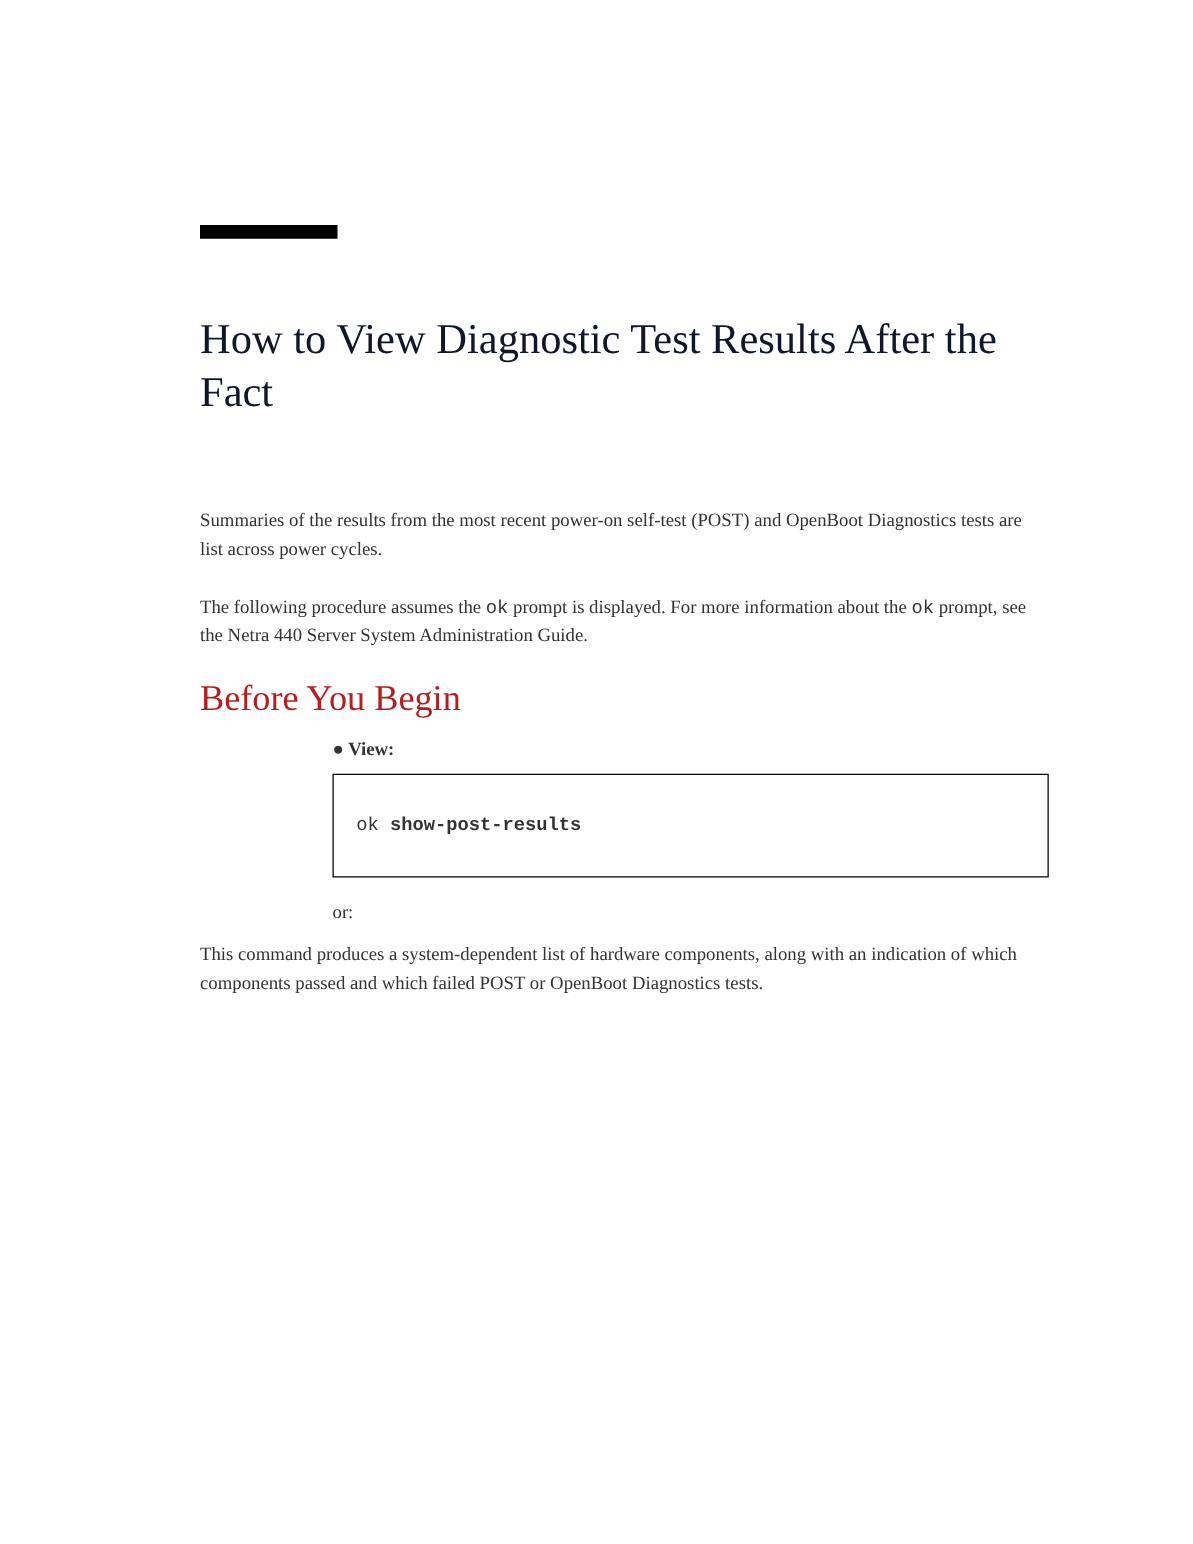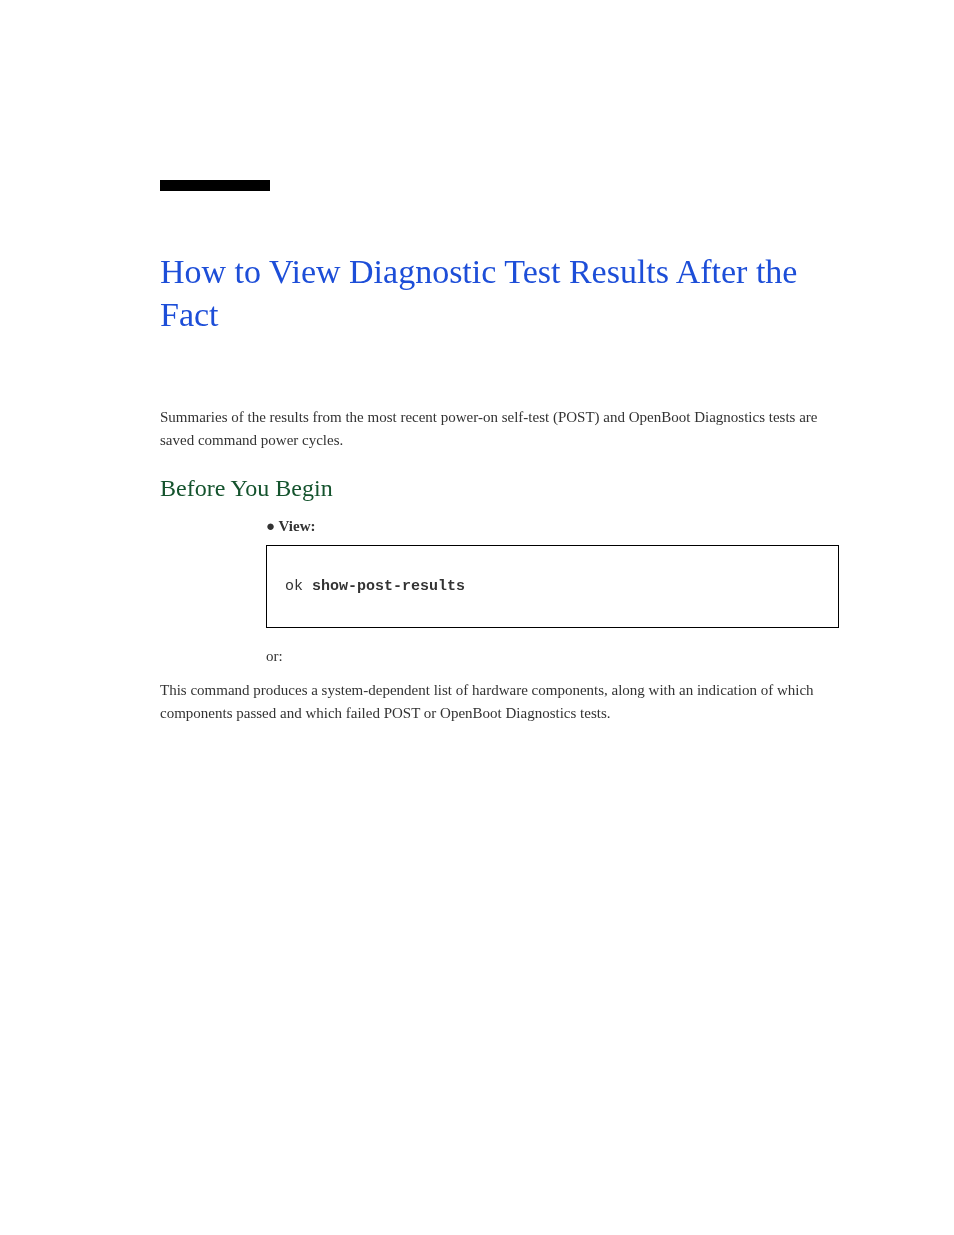--- a/index.html
+++ b/index.html
@@ -16,38 +16,38 @@
   }
   .black-bar {
     width: 110px;
     height: 11px;
     background: #000;
     margin-bottom: 60px;
   }
   .chapter-title {
     font-size: 34px;
     font-weight: normal;
-    color: #1d4ed8;
+    color: #0f172a;
     margin-bottom: 70px;
     line-height: 1.25;
   }
   .body-text {
     font-size: 15px;
     line-height: 1.55;
     color: #333;
     margin-bottom: 22px;
   }
   .body-text .mono {
     font-family: 'Courier New', monospace;
     font-size: 15px;
   }
   .before {
-    font-size: 24px;
+    font-size: 29px;
     font-weight: normal;
-    color: #14532d;
+    color: #b91c1c;
     margin: 22px 0 16px 0;
   }
   .steps {
     margin-left: 106px;
     margin-top: 6px;
   }
   .step-label {
     font-size: 15px;
     font-weight: bold;
     margin-bottom: 10px;
@@ -71,22 +71,25 @@
   }
 </style>
 </head>
 <body>
 
 <div class="content">
   <div class="black-bar"></div>
 
   <h1 class="chapter-title">How to View Diagnostic Test Results After the Fact</h1>
 
-  <p class="body-text">Summaries of the results from the most recent power-on self-test (POST) and OpenBoot Diagnostics tests are saved command power cycles.</p>
+  <p class="body-text">Summaries of the results from the most recent power-on self-test (POST) and OpenBoot Diagnostics tests are list across power cycles.</p>
 
+  <p class="body-text">
+    <span>The following procedure assumes the </span><span class="mono">ok</span><span> prompt is displayed. For more information about the </span><span class="mono">ok</span><span> prompt, see the Netra 440 Server System Administration Guide.</span>
+  </p>
 
   <h2 class="before">Before You Begin</h2>
 
   <div class="steps">
     <div class="step-label">● View:</div>
 
     <div class="code-box">
       <span class="prompt">ok </span><span class="cmd">show-post-results</span>
     </div>
 

